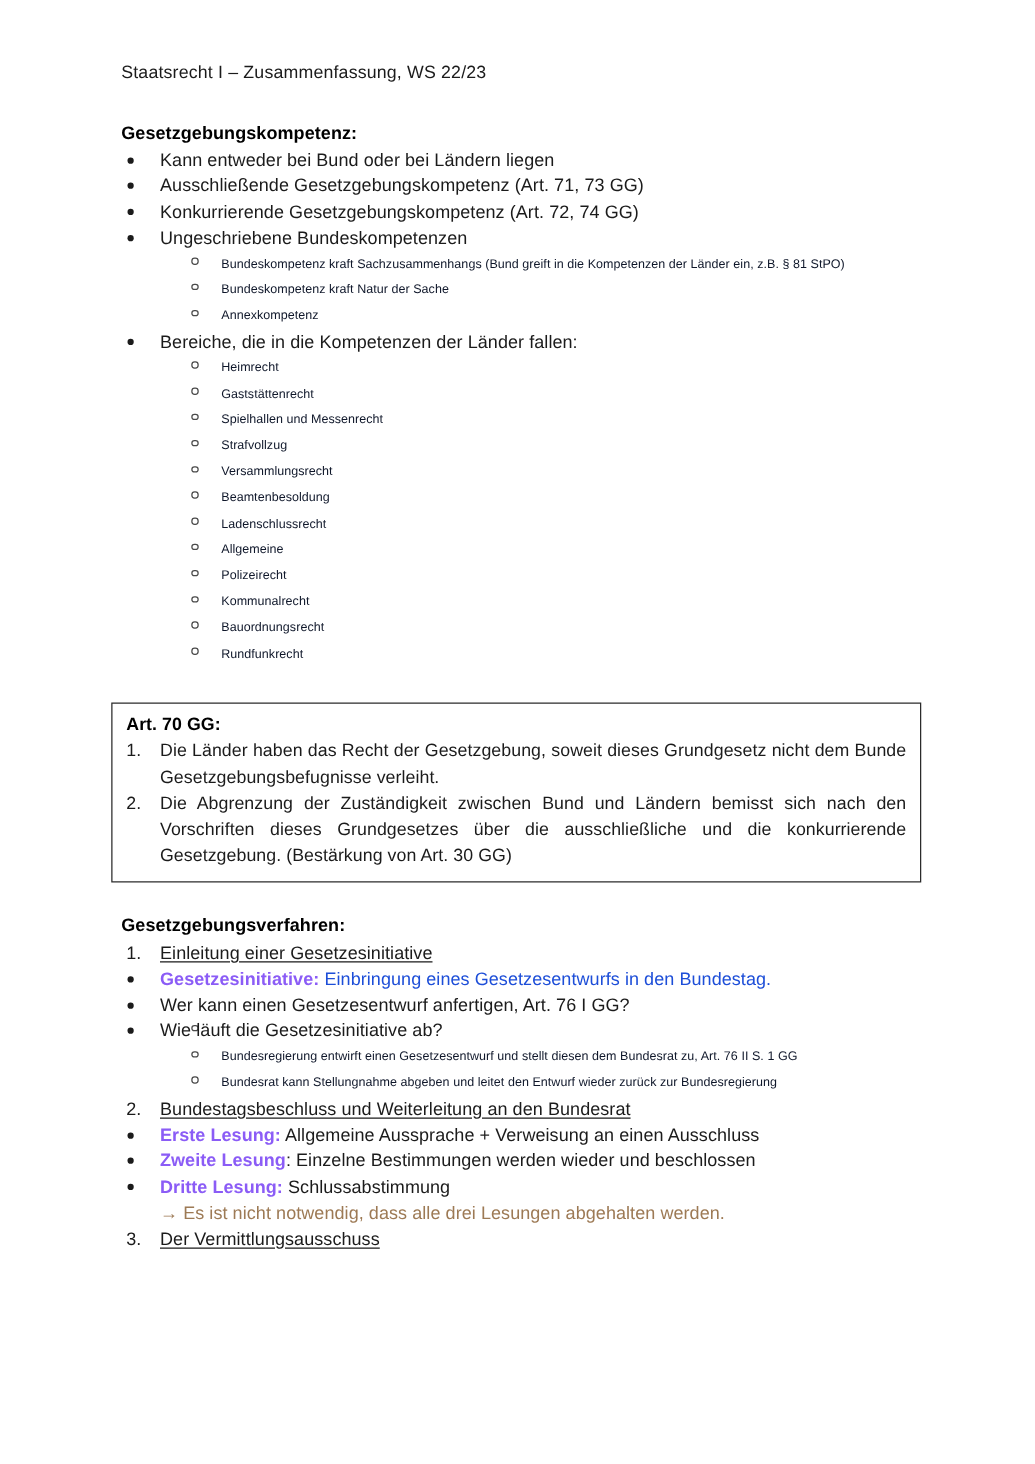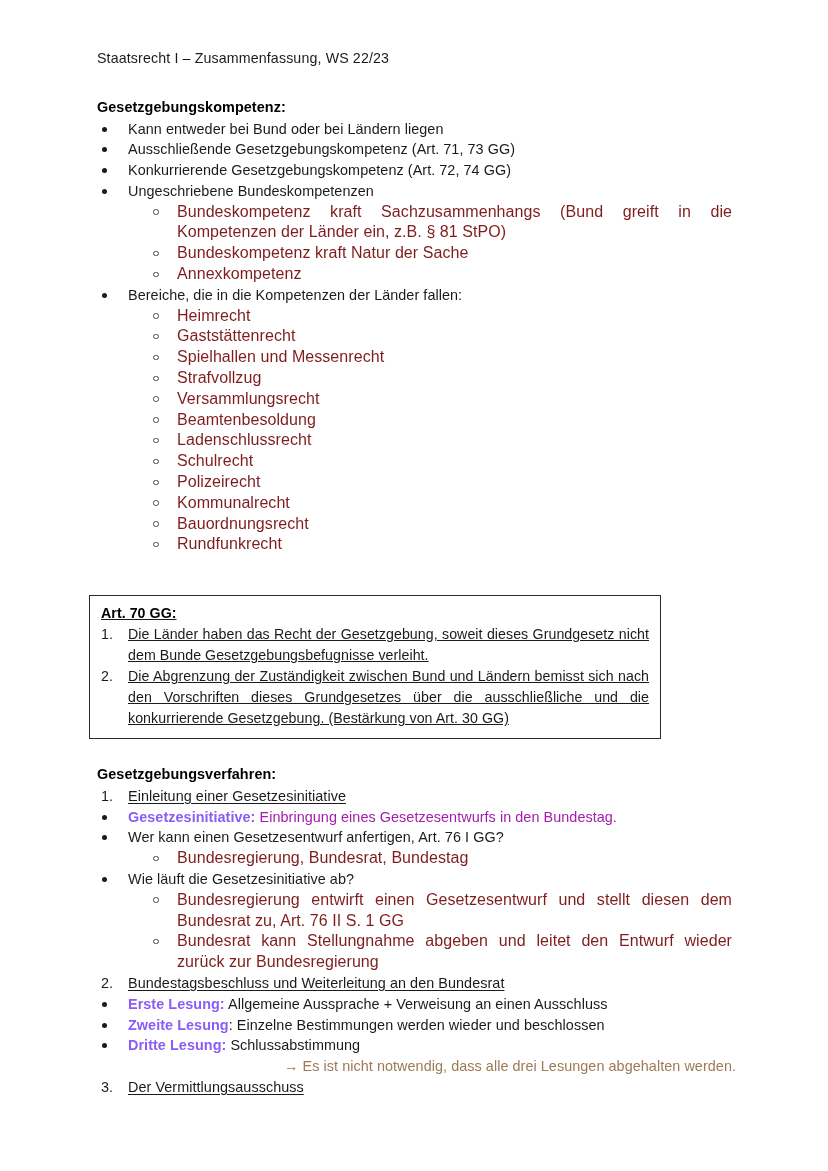--- a/index.html
+++ b/index.html
@@ -62,23 +62,23 @@
     border-radius: 50%;
     background: #1b1b1b;
     vertical-align: 2px;
     margin-left: 1px;
   }
   
   .b2 {
     position: relative;
     padding-left: 76px;
     margin-left: 4px;
-    font-size: 16px;
+    font-size: 10px;
     line-height: 20.8px;
-    color: #7f1d1d;
+    color: #0f172a;
     letter-spacing: 0.004em;
   }
   .b2 > .mk {
     position: absolute;
     left: 52px;
     top: 0;
   }
   .b2 .circ {
     display: inline-block;
     width: 5.5px;
@@ -112,35 +112,33 @@
     text-decoration: underline;
     text-underline-offset: 2px;
   }
   .arrow-note {
     padding-left: 27px;
     margin-left: 4px;
     font-size: 14.4px;
     line-height: 20.8px;
     color: #9d7a55;
     letter-spacing: 0.004em;
-    text-align: right;
-  }
-  .blue { color: #a21caf; }
+  }
+  .blue { color: #1d4ed8; }
   .bd { font-weight: bold; color: #8b5cf6; }
   .gap-box-top { height: 24px; }
   .gap-box-bot { height: 25px; }
 
   
   .quote-box {
     box-sizing: border-box;
     border: 1.4px solid #2b2b2b;
-    margin: 16px 0 0 -8px;
-    width: 572px;
+    margin: 4px 0 0 -8px;
+    width: 648px;
     padding: 7px 11px 9px 11px;
-    text-decoration: underline;
   }
   .quote-title {
     font-size: 14.2px;
     font-weight: bold;
     line-height: 20px;
     color: #000000;
     margin-bottom: 1px;
     letter-spacing: 0.004em;
   }
   .q-item {
@@ -226,21 +224,21 @@
   <div class="b2">
     <span class="mk"><span class="circ"></span></span>
     <span>Beamtenbesoldung</span>
   </div>
   <div class="b2">
     <span class="mk"><span class="circ"></span></span>
     <span>Ladenschlussrecht</span>
   </div>
   <div class="b2">
     <span class="mk"><span class="circ"></span></span>
-    <span>Schulrecht</span>
+    <span>Allgemeine</span>
   </div>
   <div class="b2">
     <span class="mk"><span class="circ"></span></span>
     <span>Polizeirecht</span>
   </div>
   <div class="b2">
     <span class="mk"><span class="circ"></span></span>
     <span>Kommunalrecht</span>
   </div>
   <div class="b2">
@@ -280,21 +278,20 @@
     <span class="bd">Gesetzesinitiative:</span><span> </span><span class="blue">Einbringung eines Gesetzesentwurfs in den Bundestag.</span>
   </div>
 
   <div class="b1">
     <span class="mk"><span class="dot"></span></span>
     <span>Wer kann einen Gesetzesentwurf anfertigen, Art. 76 I GG?</span>
   </div>
 
   <div class="b2">
     <span class="mk"><span class="circ"></span></span>
-    <span>Bundesregierung, Bundesrat, Bundestag</span>
   </div>
 
   <div class="b1">
     <span class="mk"><span class="dot"></span></span>
     <span>Wie läuft die Gesetzesinitiative ab?</span>
   </div>
 
   <div class="b2 just">
     <span class="mk"><span class="circ"></span></span>
     <span>Bundesregierung entwirft einen Gesetzesentwurf und stellt diesen dem Bundesrat zu, Art. 76 II S. 1 GG</span>

